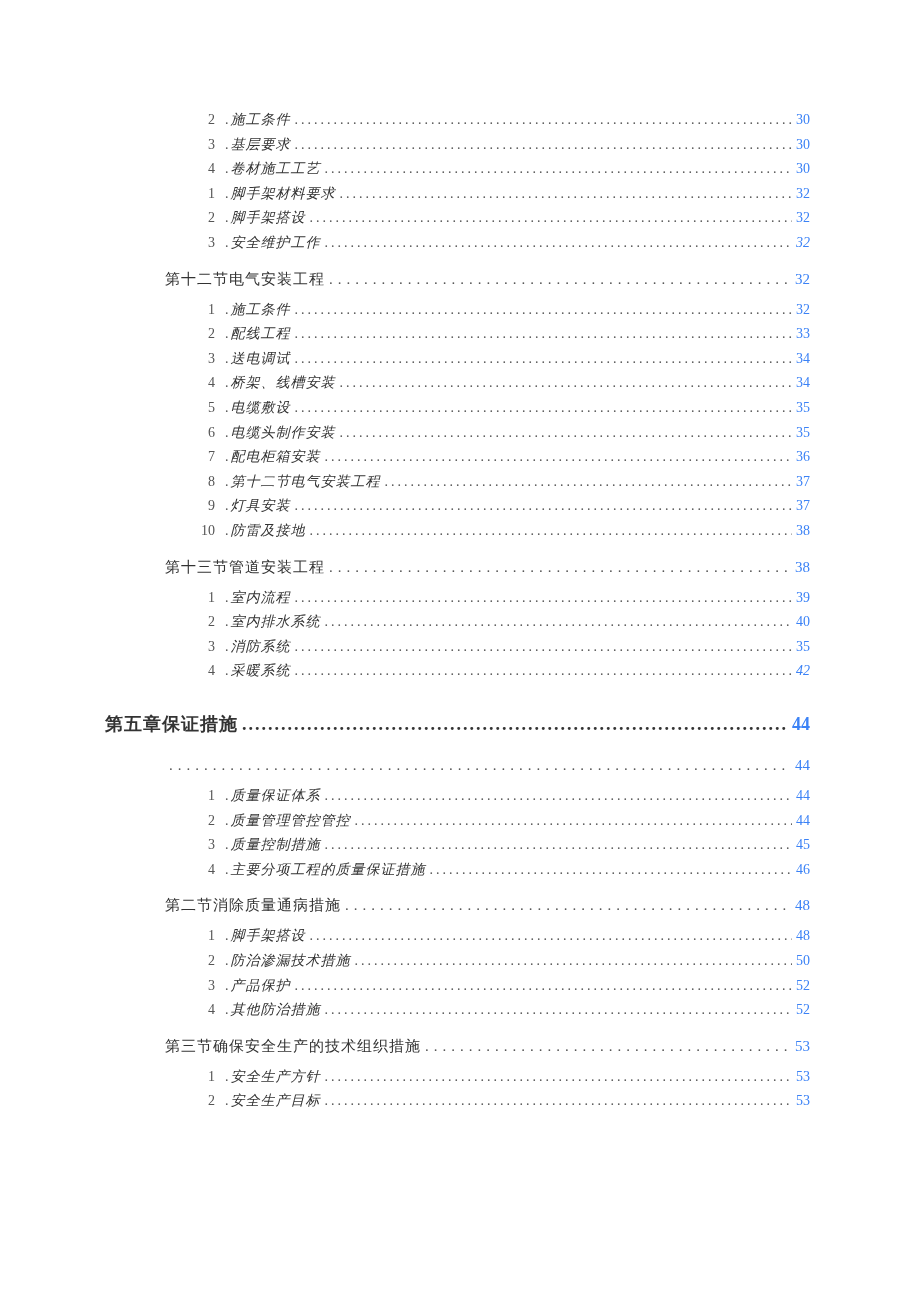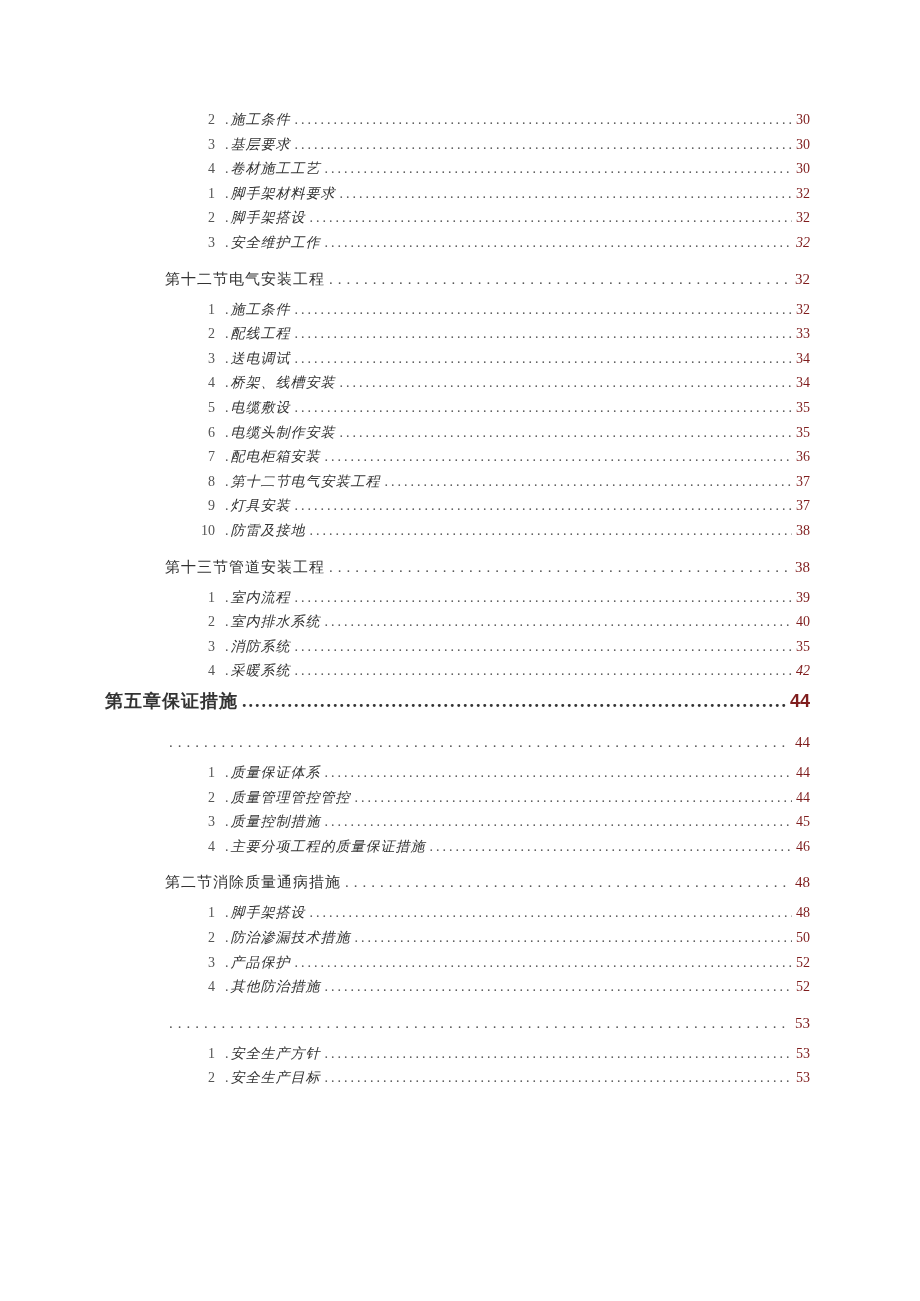--- a/index.html
+++ b/index.html
@@ -38,21 +38,21 @@
     position: absolute;
     left: 0;
     right: 0;
     overflow: hidden;
     letter-spacing: 4px;
     color: #555;
     font-family: "SimSun", serif;
   }
   .toc-row .pg {
     flex: 0 0 auto;
-    color: #7f1d1d;
+    color: #3b82f6;
   }
 
   
   .lvl3 {
     font-size: 14px;
     margin-left: 92px;
     margin-top: 5px;
     margin-bottom: 5px;
   }
   .lvl3 .num {
@@ -84,23 +84,23 @@
     letter-spacing: 1px;
   }
   .lvl2 .pg { font-size: 15px; }
   .lvl2 .leader::after { letter-spacing: 5px; }
 
   
   .lvl1 {
     font-size: 18px;
     font-weight: bold;
     margin-left: 0;
-    margin-top: 8px;
+    margin-top: 31px;
     margin-bottom: 18px;
-    font-family: Liberation Sans, sans-serif;
+    font-family: Liberation Serif, serif;
   }
   .lvl1 .label { letter-spacing: 1px; }
   .lvl1 .pg { font-size: 18px; font-weight: bold; }
   .lvl1 .leader::after {
     letter-spacing: 2px;
     font-weight: bold;
     color: #333;
   }
 
   .italic .label, .italic .pg { font-style: italic; }
@@ -323,20 +323,21 @@
       <span class="pg">52</span>
     </div>
     <div class="toc-row lvl3">
       <span class="num">4</span>
       <span class="dot">. </span>
       <span class="label">其他防治措施</span>
       <span class="leader"></span>
       <span class="pg">52</span>
     </div>
     <div class="toc-row lvl2">
+      <span class="label">第三节确保安全生产的技术组织措施</span>
       <span class="leader"></span>
       <span class="pg">53</span>
     </div>
     <div class="toc-row lvl3">
       <span class="num">1</span>
       <span class="dot">. </span>
       <span class="label">安全生产方针</span>
       <span class="leader"></span>
       <span class="pg">53</span>
     </div>

